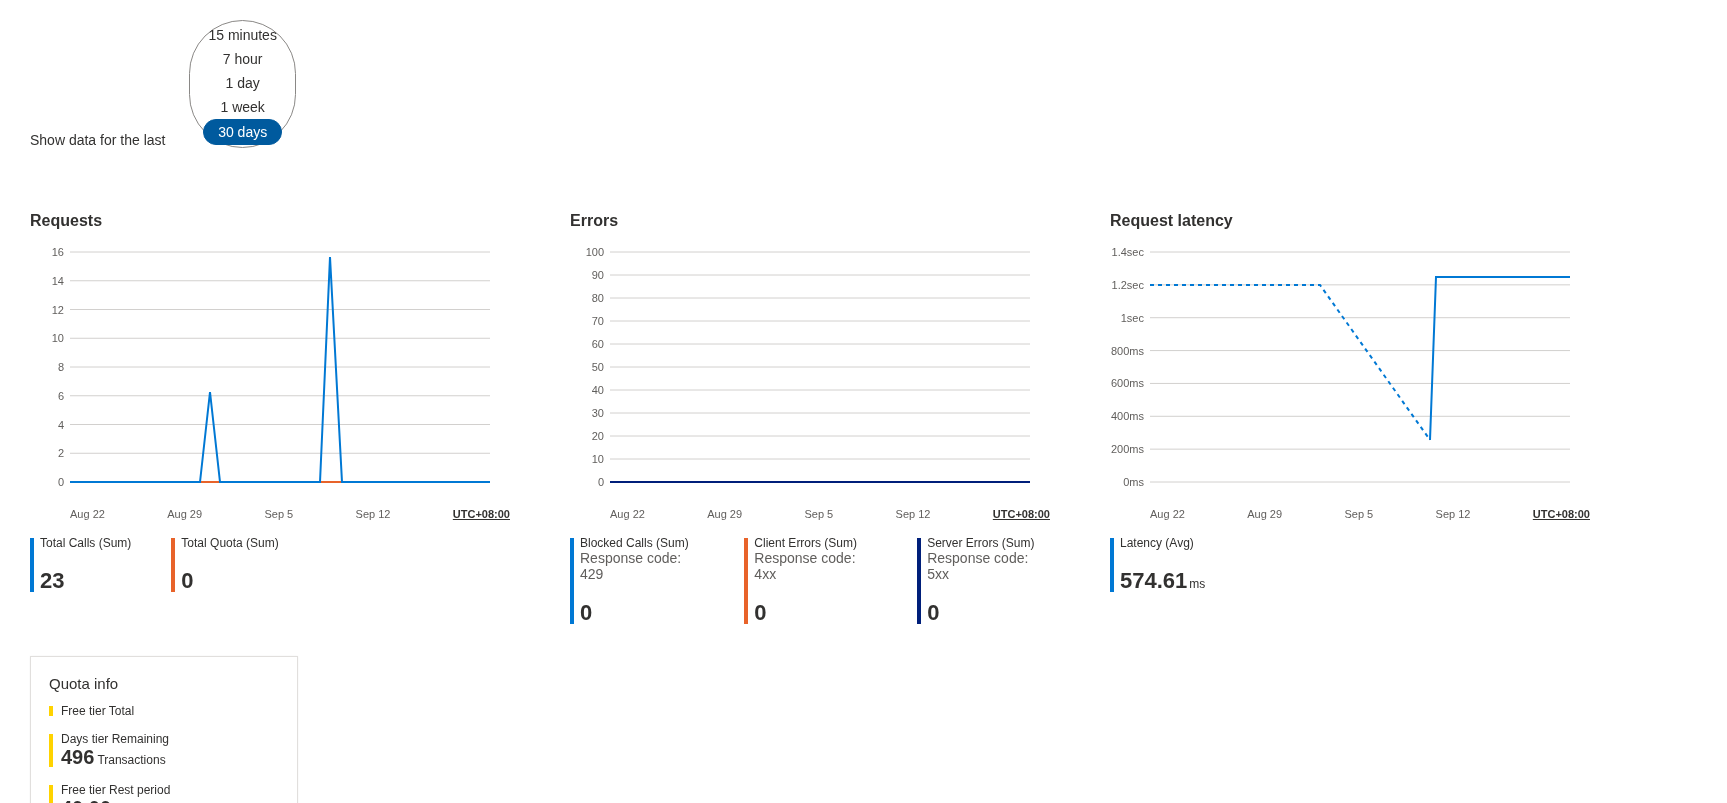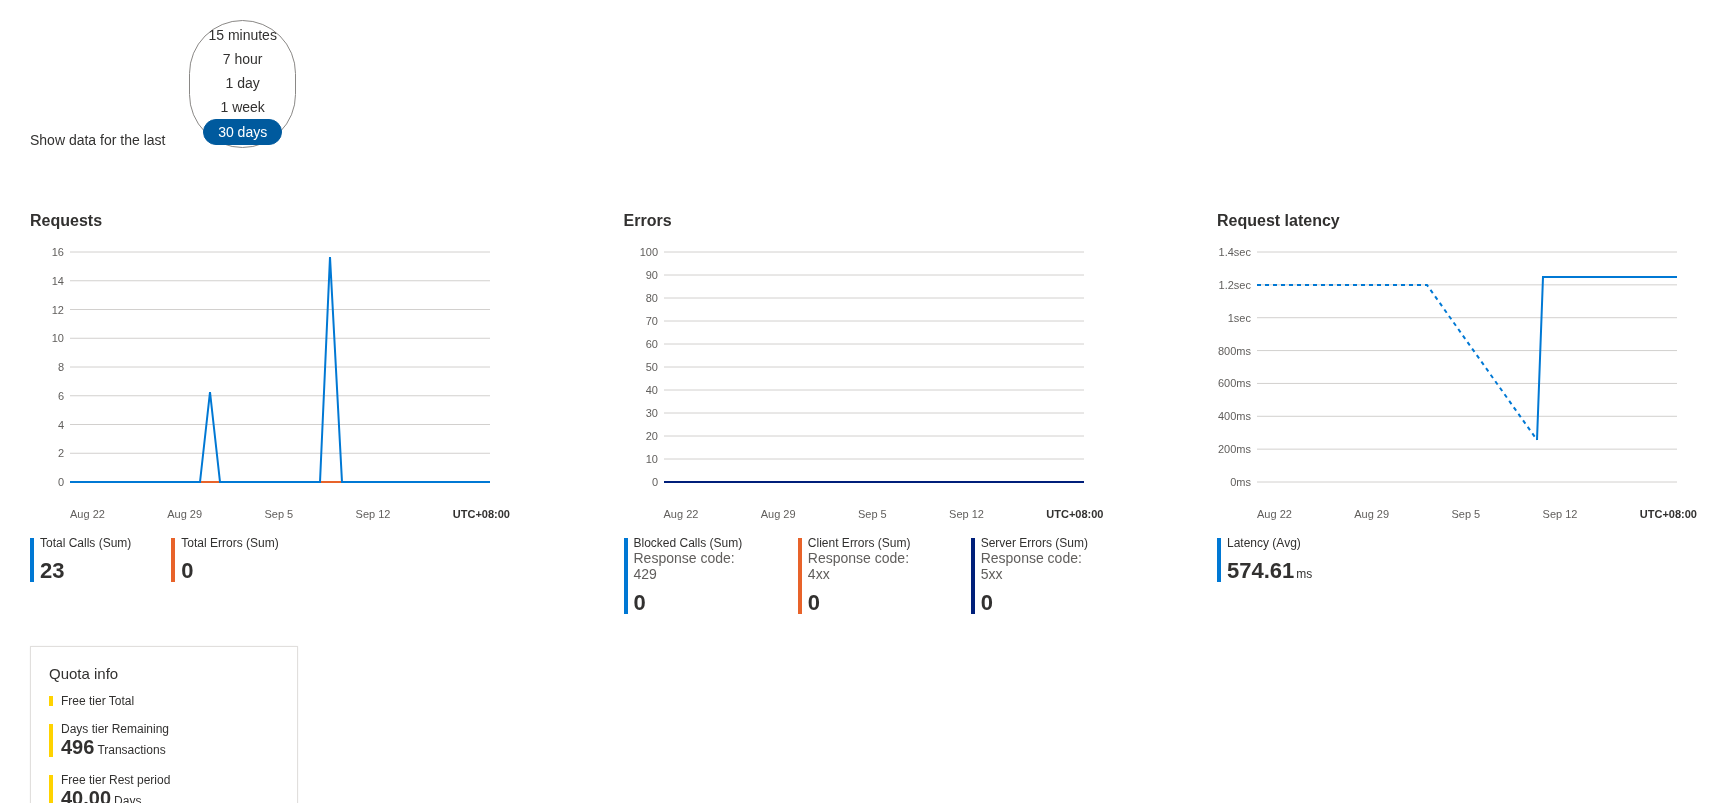--- a/index.html
+++ b/index.html
@@ -11,39 +11,39 @@
   .range-row { display:flex; align-items:flex-end; gap:24px; margin-bottom:64px;}
   .range-label { font-size:14px; color:#323130; }
   .pill {
     display:flex; align-items:center; gap:0;
     border:1px solid #8a8886; border-radius:999px; padding:2px 4px;flex-direction:column;
   }
   .pill span {
     padding:4px 14px; font-size:14px; cursor:pointer; border-radius:999px;
   }
   .pill .sel { background:#005a9e; color:#fff; border:1px solid #005a9e;}
-  .charts { display:flex; gap:60px; flex-wrap:wrap;justify-content:space-between;}
+  .charts { display:flex; gap:60px; flex-wrap:wrap;}
   .chart-box { width:480px;}
   .chart-title { font-size:16px; font-weight:600; margin-bottom:12px;}
   .plot { position:relative; height:260px; }
   .plot svg { width:100%; height:100%; overflow:visible;}
   .grid line { stroke:#d2d0ce; stroke-width:1;}
   .axis-lbl { font-size:11px; fill:#605e5c;}
   .xaxis-row { display:flex; justify-content:space-between; padding-left:40px; margin-top:6px; }
   .xaxis-row span { font-size:11px; color:#605e5c;}
-  .xaxis-row .tz { font-weight:600; color:#323130;}
+  .xaxis-row .tz { font-weight:600; color:#323130;text-decoration:underline;}
   .metrics { display:flex; gap:40px; margin-top:16px;}
   .metric { position:relative; padding-left:10px;}
   .metric::before {
     content:""; position:absolute; left:0; top:2px; bottom:2px; width:4px;
     background:var(--c,#0078d4);
   }
   .metric .lbl { font-size:12px; color:#323130;}
   .metric .sub { font-size:14px; color:#605e5c;}
-  .metric .val { font-size:22px; font-weight:600; margin-top:8px;}
+  .metric .val { font-size:22px; font-weight:600; margin-top:18px;}
   .metric .val .unit { font-size:12px; font-weight:400; margin-left:2px;}
   .quota {
     width:268px; border:1px solid #e1dfdd; padding:18px 18px 22px;
     margin-top:30px; box-shadow:0 0 2px rgba(0,0,0,0.05);
   }
   .quota h3 { margin:0 0 12px 0; font-size:15px; font-weight:400;}
   .qitem { position:relative; padding-left:12px; margin-bottom:14px;}
   .qitem::before {
     content:""; position:absolute; left:0; top:2px; bottom:2px; width:4px;
     background:#ffd300;
@@ -104,21 +104,21 @@
         <span>Sep 5</span>
         <span>Sep 12</span>
         <span class="tz">UTC+08:00</span>
       </div>
     <div class="metrics">
       <div class="metric" style="--c:#0078d4">
         <div class="lbl">Total Calls (Sum)</div>
         <div class="val">23</div>
       </div>
       <div class="metric" style="--c:#e8632a">
-        <div class="lbl">Total Errors (Sum)</div>
+        <div class="lbl">Total Quota (Sum)</div>
         <div class="val">0</div>
       </div>
     </div>
   </div>
 
   <div class="chart-box">
     <div class="chart-title">Errors</div>
     <div class="plot">
       <svg viewBox="0 0 480 260" preserveAspectRatio="none">
         <g class="grid">

